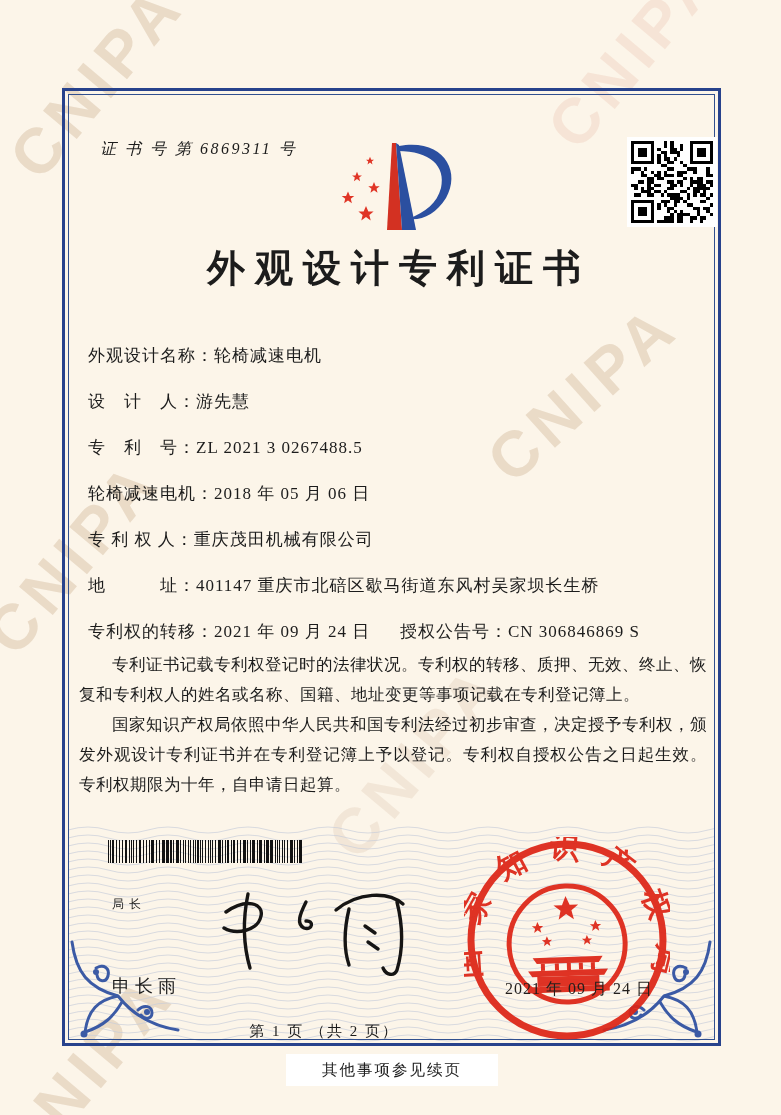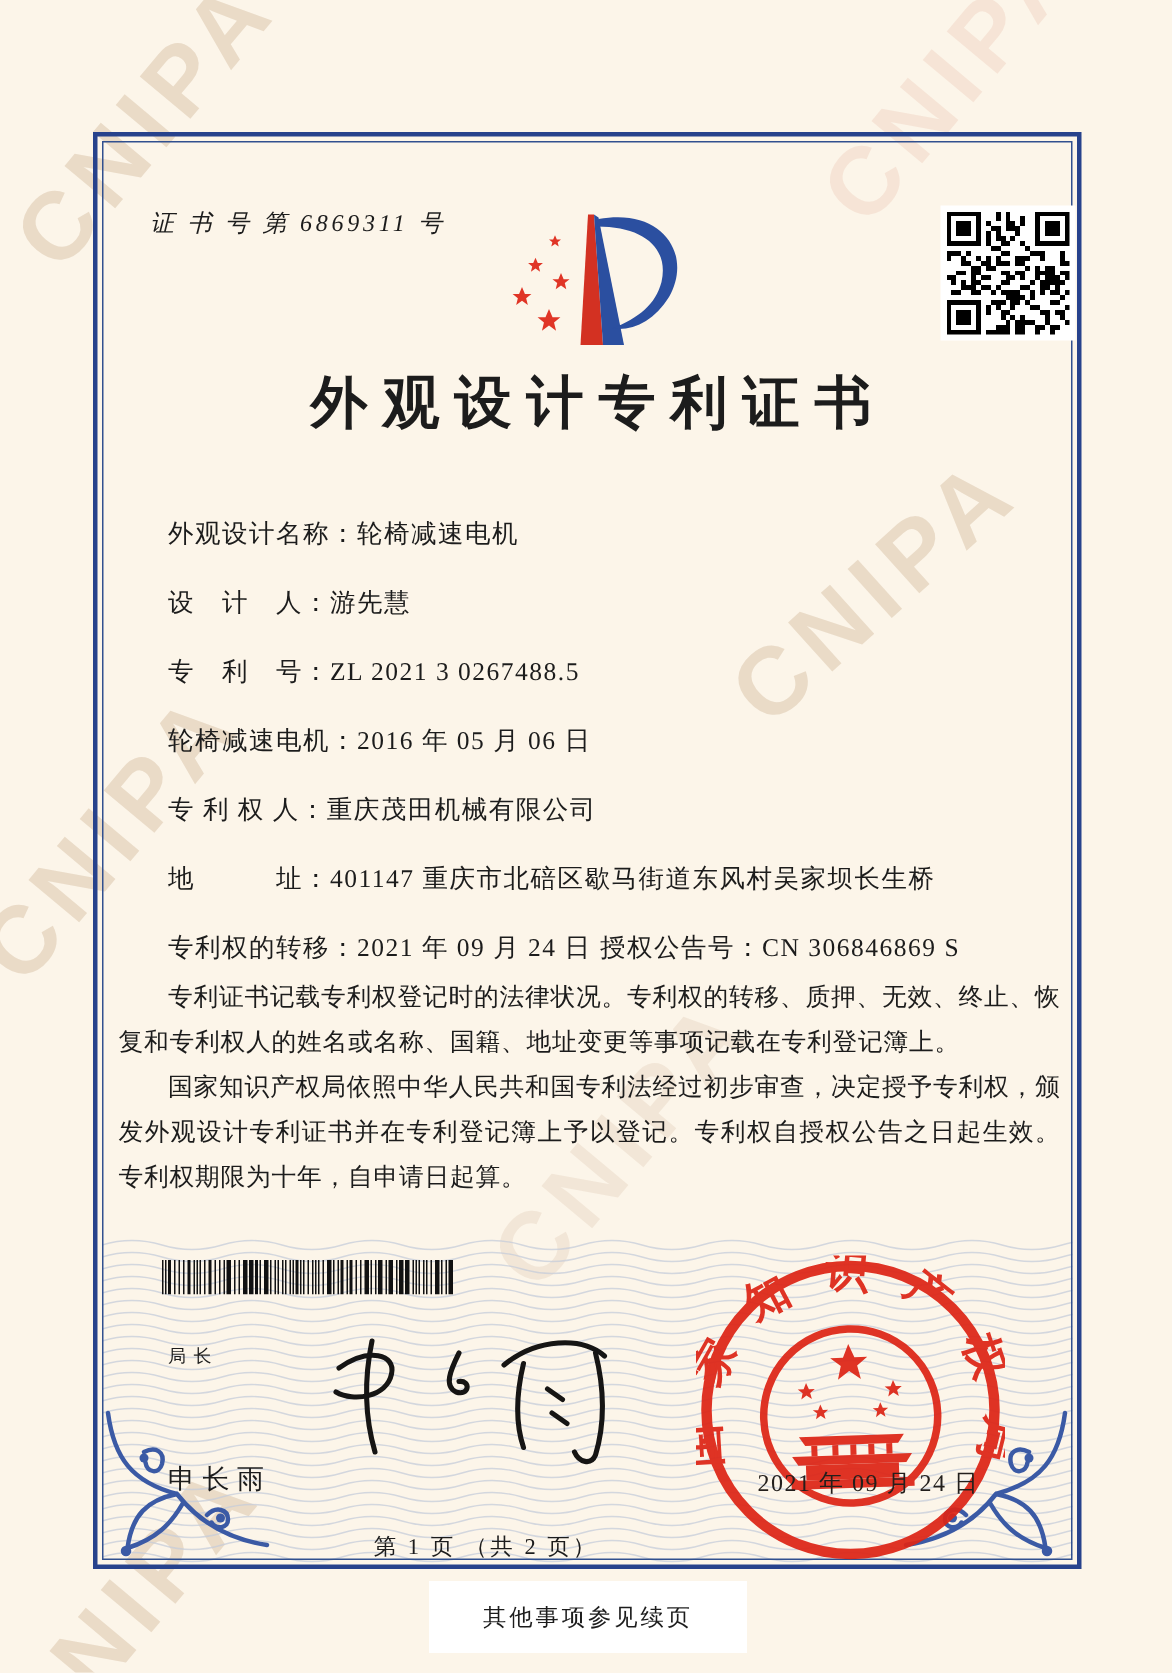--- a/index.html
+++ b/index.html
@@ -27,40 +27,40 @@
   .frame-inner{
     position:absolute;left:3px;top:3px;right:3px;bottom:3px;
     border:1.5px solid #31508f;
   }
   .content{position:absolute;z-index:2;}
   .cert-no{left:100px;top:139px;font-size:16px;letter-spacing:2.5px;font-style:italic;}
   .title{
     left:0;right:0;top:243px;text-align:center;
     font-size:38px;font-weight:bold;letter-spacing:10px;margin-left:17px;
   }
-  .field-row{left:112px;font-size:17px;letter-spacing:1px;white-space:nowrap;}
+  .field-row{left:88px;font-size:17px;letter-spacing:1px;white-space:nowrap;}
   .fr0{top:344px}.fr1{top:390px}.fr2{top:436px}.fr3{top:482px}
   .fr4{top:528px}.fr5{top:574px}.fr6{top:620px}
   .grant-no{left:400px;top:620px;font-size:17px;letter-spacing:1px;white-space:nowrap;text-align:center;}
   .paragraphs{
     left:79px;top:650px;width:628px;
     font-size:16.5px;line-height:1.82;letter-spacing:0.5px;
     text-align:justify;
   }
   .paragraphs p{margin:0;text-indent:2em;}
   .sig-title{left:112px;top:896px;font-size:12px;letter-spacing:5px;}
   .sig-name{left:112px;top:936px;font-size:18px;letter-spacing:5px;margin-top:38px;}
   .seal-date{
     left:490px;top:979px;width:178px;text-align:center;
     font-size:16px;color:#231f1c;letter-spacing:1px;white-space:nowrap;
     z-index:3;
   }
   .page-info{left:62px;top:1022px;width:524px;text-align:center;font-size:15px;letter-spacing:2px;}
   .note-box{
-    left:286px;top:1054px;width:212px;height:48px;background:#ffffff;
+    left:286px;top:1054px;width:212px;height:32px;background:#ffffff;
     display:flex;align-items:center;justify-content:center;
     font-size:15.5px;letter-spacing:2px;z-index:2;
   }
   .qr-wrap{left:627px;top:137px;width:90px;height:90px;background:#fff;padding:4px;box-sizing:border-box;}
   .waves{left:68px;top:826px;z-index:1;}
   .seal{left:464px;top:837px;opacity:0.93;z-index:2;}
   .flourish{z-index:2;}
 </style>
 </head>
 <body>
@@ -350,21 +350,21 @@
       <rect x="1" y="19" width="5" height="5" fill="#fff"></rect>
       <rect x="2" y="20" width="3" height="3" fill="#000"></rect>
     </svg>
 </div>
 
 <div class="content title">外观设计专利证书</div>
 
 <div class="content field-row fr0"><span>外观设计名称：</span><span>轮椅减速电机</span></div>
 <div class="content field-row fr1"><span>设　计　人：</span><span>游先慧</span></div>
 <div class="content field-row fr2"><span>专　利　号：</span><span>ZL 2021 3 0267488.5</span></div>
-<div class="content field-row fr3"><span>轮椅减速电机：</span><span>2016 年 05 月 06 日</span></div>
+<div class="content field-row fr3"><span>轮椅减速电机：</span><span>2018 年 05 月 06 日</span></div>
 <div class="content field-row fr4"><span>专 利 权 人：</span><span>重庆茂田机械有限公司</span></div>
 <div class="content field-row fr5"><span>地　　　址：</span><span>401147 重庆市北碚区歇马街道东风村吴家坝长生桥</span></div>
 <div class="content field-row fr6"><span>专利权的转移：</span><span>2021 年 09 月 24 日</span></div>
 <div class="content grant-no"><span>授权公告号：</span><span>CN 306846869 S</span></div>
 
 <div class="content paragraphs">
   <p>专利证书记载专利权登记时的法律状况。专利权的转移、质押、无效、终止、恢复和专利权人的姓名或名称、国籍、地址变更等事项记载在专利登记簿上。</p>
   <p>国家知识产权局依照中华人民共和国专利法经过初步审查，决定授予专利权，颁发外观设计专利证书并在专利登记簿上予以登记。专利权自授权公告之日起生效。专利权期限为十年，自申请日起算。</p>
 </div>
 

